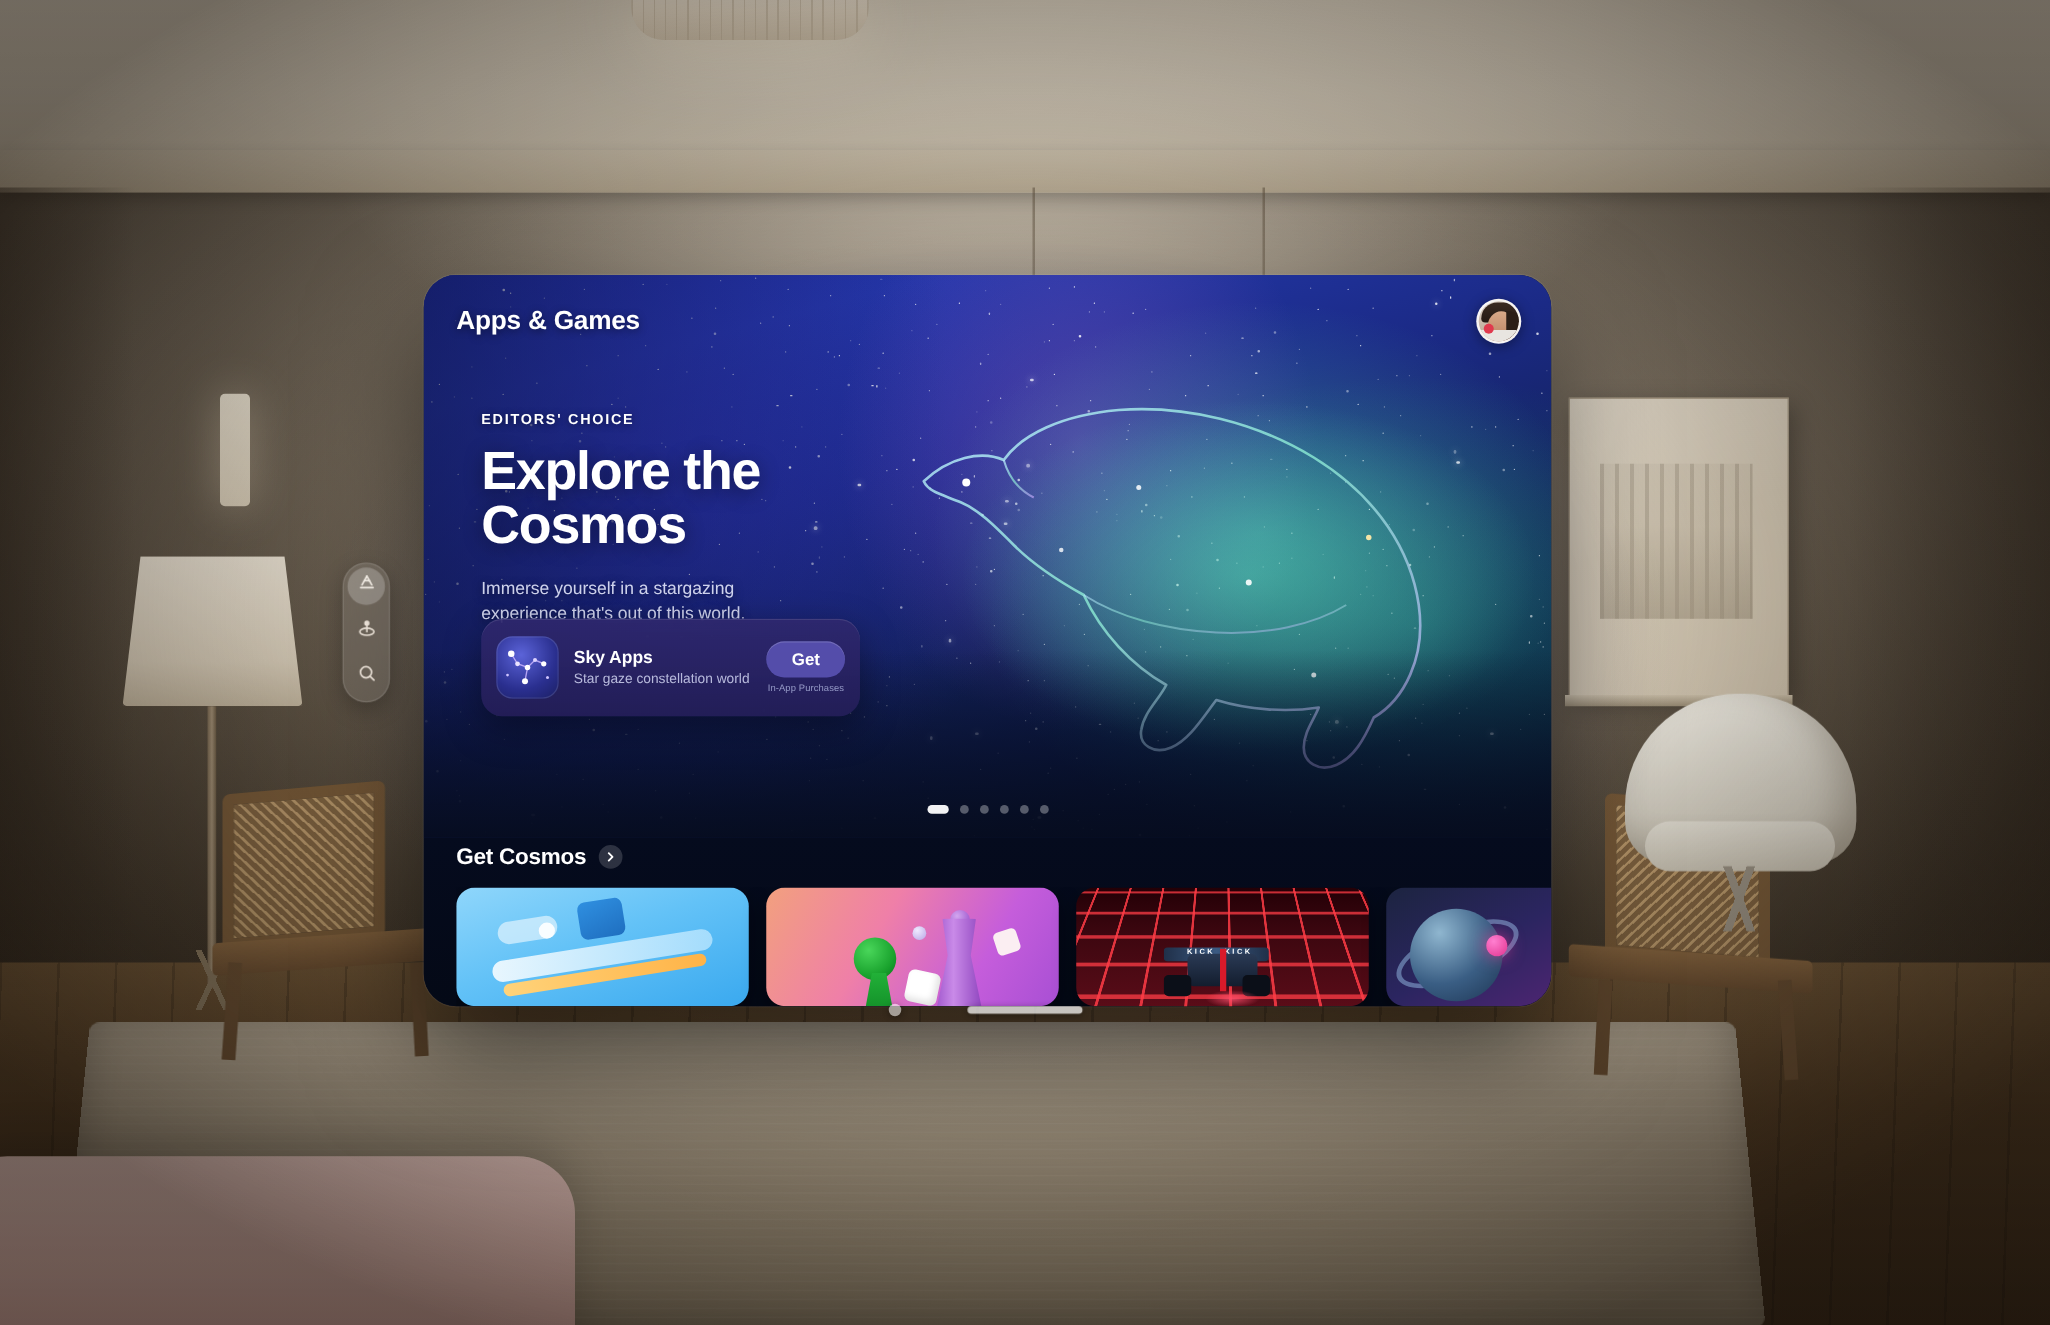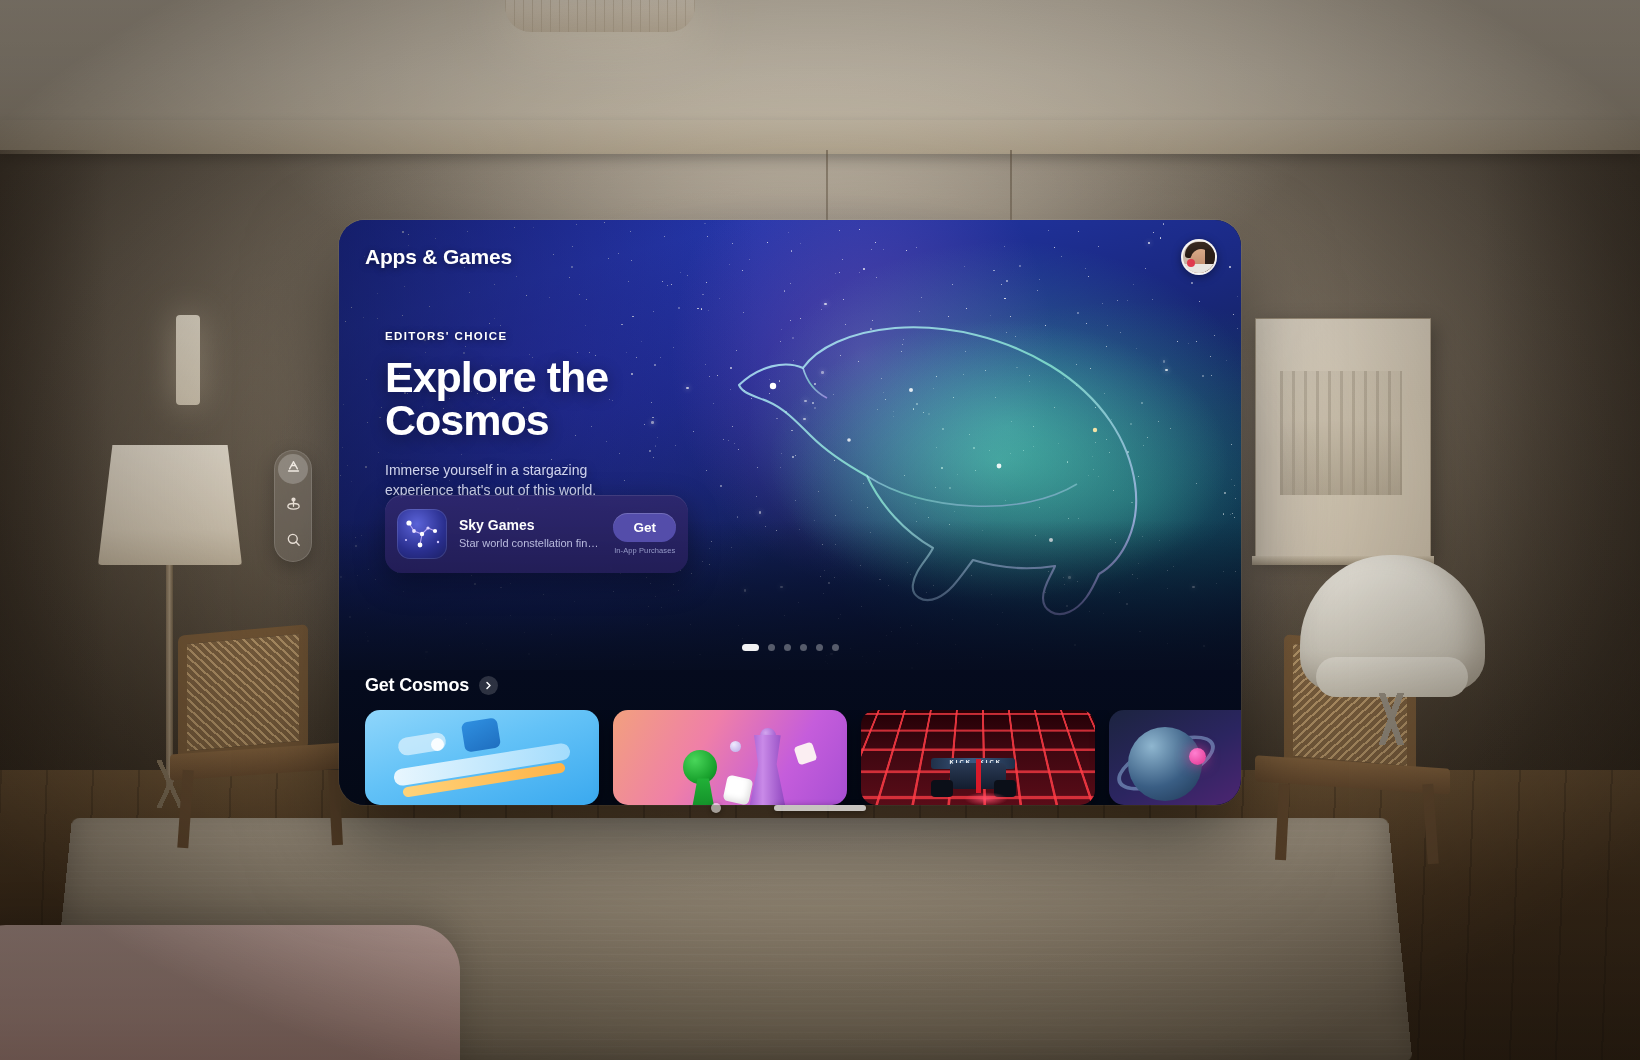--- a/index.html
+++ b/index.html
@@ -1150,22 +1150,22 @@
         <circle cx="17" cy="22" r="1.9" fill="#eae3ff"></circle>
         <circle cx="25" cy="25" r="2.2" fill="#ffffff"></circle>
         <circle cx="31" cy="19" r="1.6" fill="#dcd2ff"></circle>
         <circle cx="38" cy="22" r="2.1" fill="#ffffff"></circle>
         <circle cx="23" cy="36" r="2.4" fill="#ffffff"></circle>
         <circle cx="41" cy="33" r="1.2" fill="#cfc4ff"></circle>
         <circle cx="9" cy="31" r="1.1" fill="#cfc4ff"></circle>
       </svg>
     </div>
     <div id="app-meta">
-      <div id="app-name">Sky Games</div>
-      <div id="app-sub">Star world constellation finder</div>
+      <div id="app-name">Sky Apps</div>
+      <div id="app-sub">Star gaze constellation world</div>
     </div>
     <div id="get-wrap">
       <button id="get-button">Get</button>
       <div id="iap-note">In-App Purchases</div>
     </div>
   </div>
 
   <div id="pager">
       <div class="dot active"></div>
       <div class="dot"></div>

